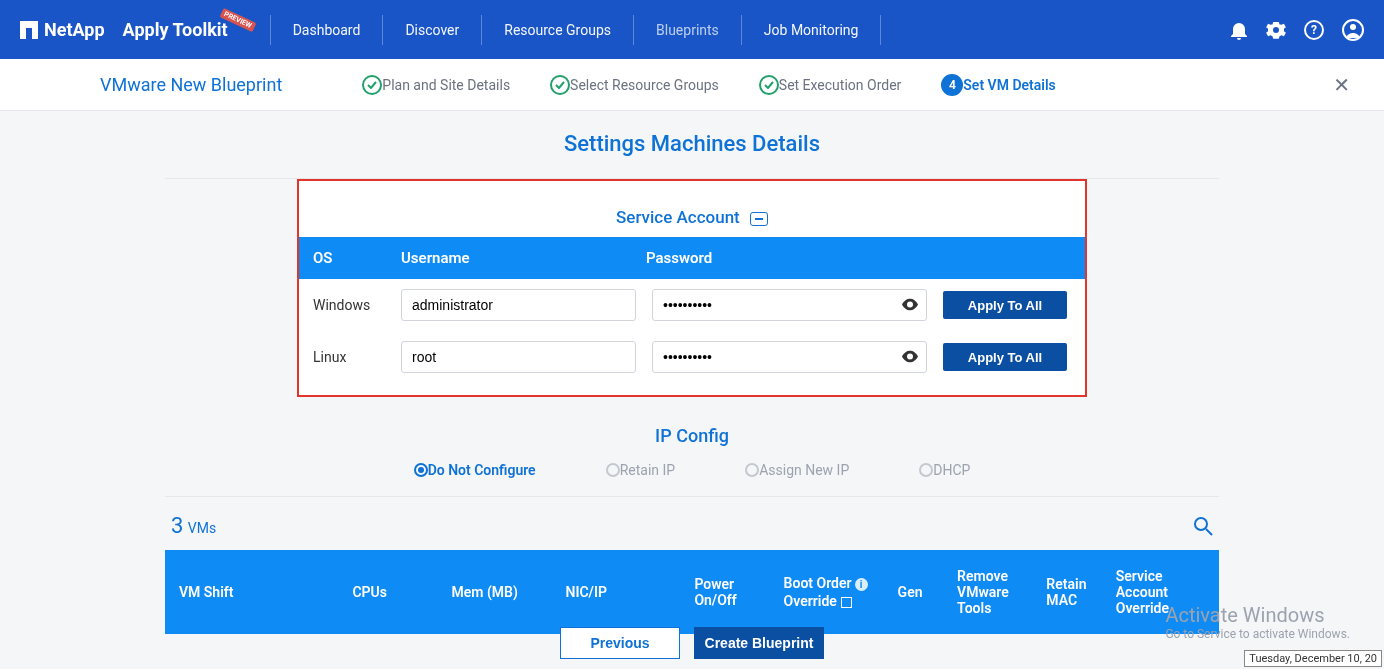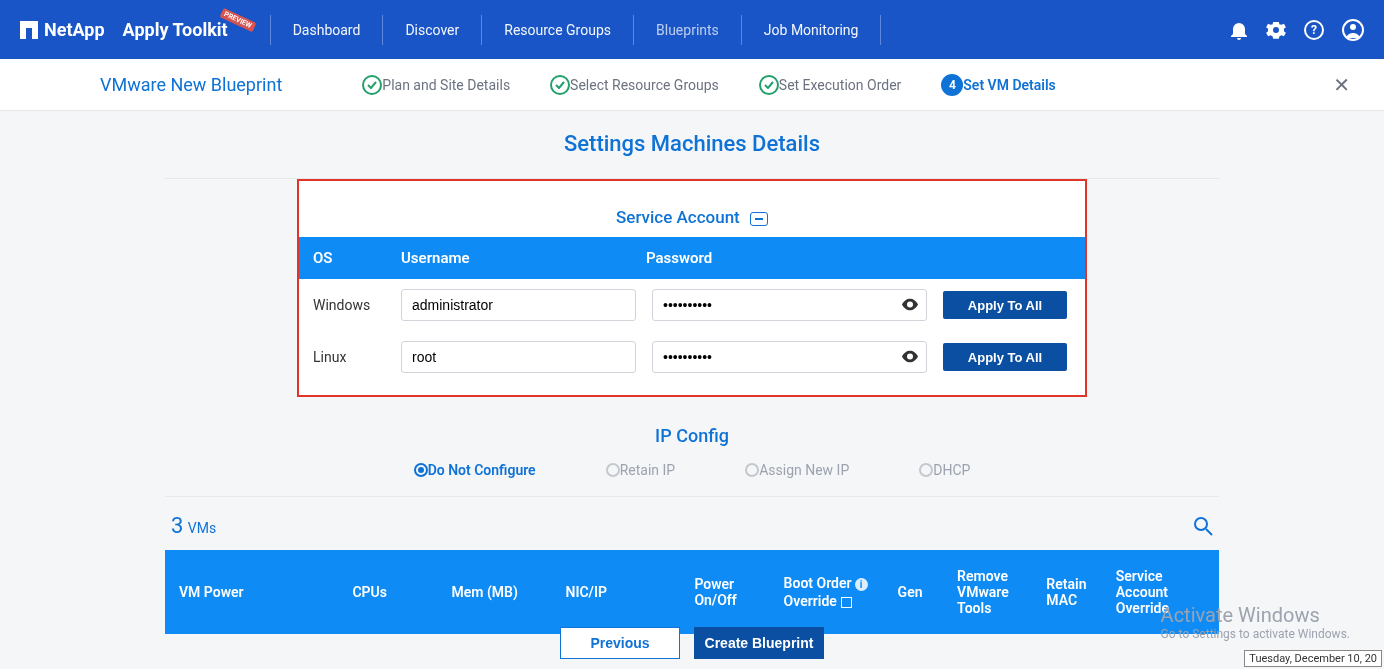--- a/index.html
+++ b/index.html
@@ -482,21 +482,21 @@
       <span style="font-size:22px">3</span>
       <span style="font-size:14px">VMs</span>
     </div>
     <svg width="20" height="20" viewBox="0 0 20 20">
       <circle cx="8" cy="8" r="6" stroke="#0f72d6" stroke-width="2" fill="none"></circle>
       <line x1="13" y1="13" x2="19" y2="19" stroke="#0f72d6" stroke-width="2"></line>
     </svg>
   </div>
 
   <div class="tbl-head">
-    <div class="th vmname">VM Power</div>
+    <div class="th vmname">VM Shift</div>
     <div class="th cpus">CPUs</div>
     <div class="th mem">Mem (MB)</div>
     <div class="th nic">NIC/IP</div>
     <div class="th power">Power On/Off</div>
     <div class="th boot">
       <span><span>Boot Order</span><span class="info-i">i</span></span>
       <span><span>Override</span><span class="chk"></span></span>
     </div>
     <div class="th gen">Gen</div>
     <div class="th remove">Remove VMware Tools</div>
@@ -505,15 +505,15 @@
   </div>
 </div>
 
 <div class="footer-btns">
   <button class="btn-prev">Previous</button>
   <button class="btn-create">Create Blueprint</button>
 </div>
 
 <div class="activate">
   <div class="a1">Activate Windows</div>
-  <div class="a2">Go to Settings to activate Windows.</div>
+  <div class="a2">Go to Service to activate Windows.</div>
 </div>
 <div class="datebar">Tuesday, December 10, 20</div>
 
 </body></html>

